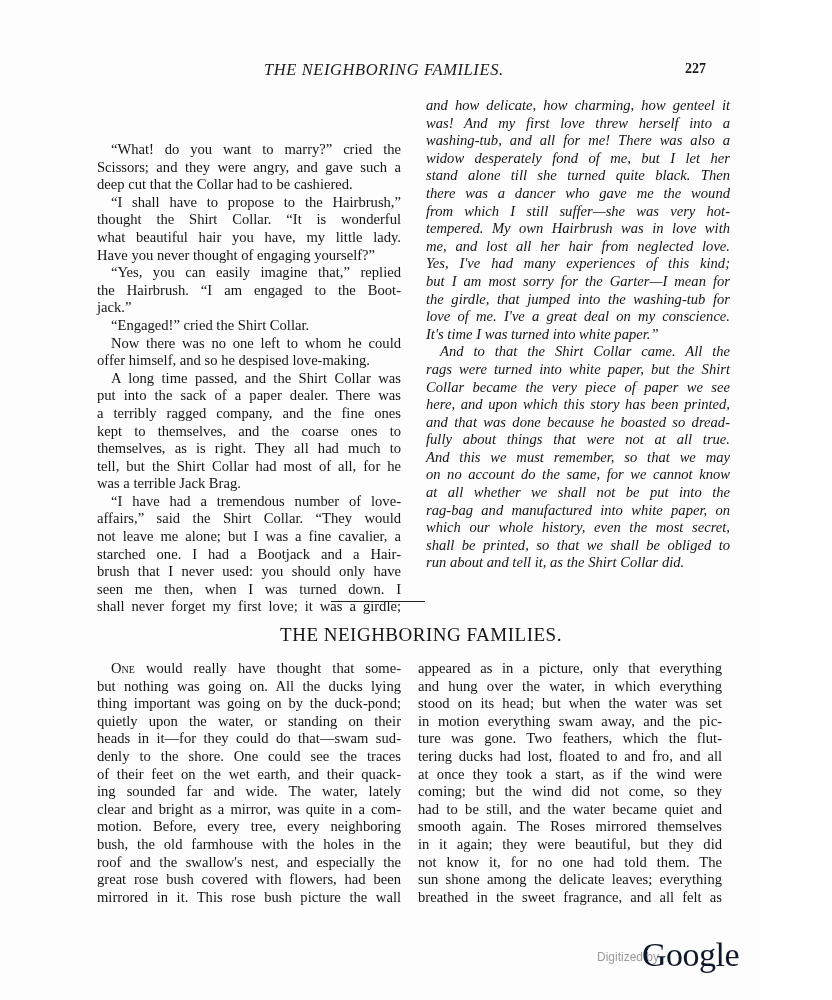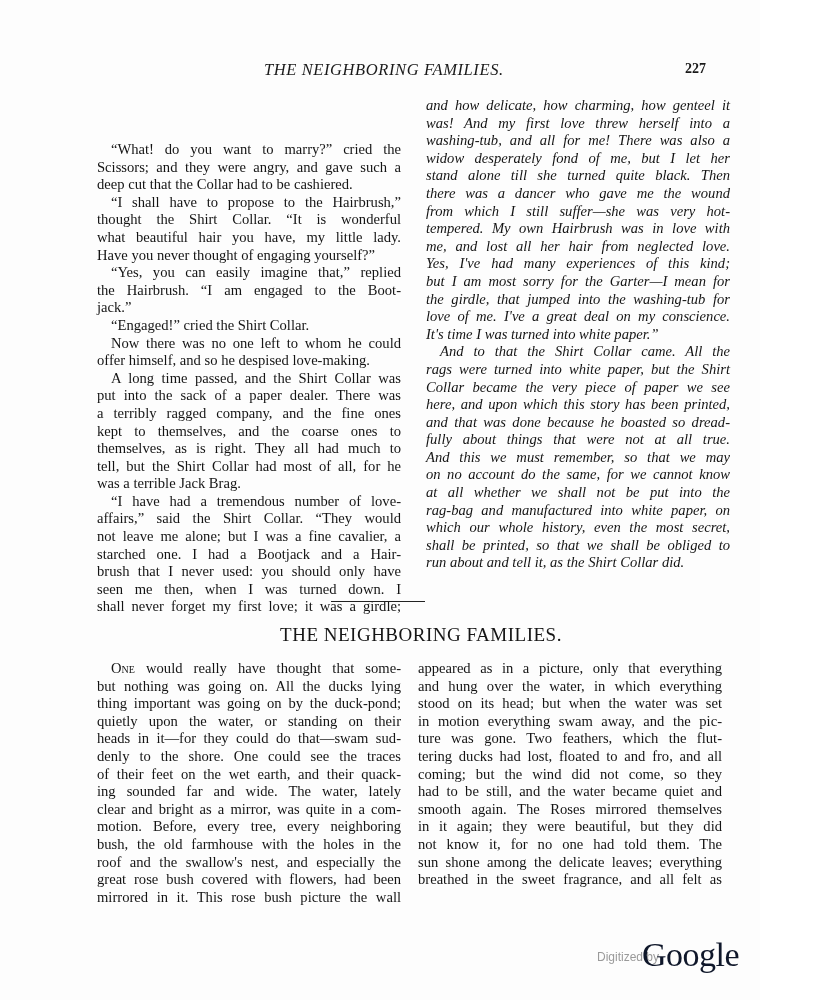--- a/index.html
+++ b/index.html
@@ -135,20 +135,21 @@
       </div>
   </div>
 
   <div class="col bot-right">
       <span class="ln">appeared as in a picture, only that everything</span>
       <span class="ln">and hung over the water, in which everything</span>
       <span class="ln">stood on its head; but when the water was set</span>
       <span class="ln">in motion everything swam away, and the pic-</span>
       <span class="ln">ture was gone. Two feathers, which the flut-</span>
       <span class="ln">tering ducks had lost, floated to and fro, and all</span>
+      <span class="ln">at once they took a start, as if the wind were</span>
       <span class="ln">coming; but the wind did not come, so they</span>
       <span class="ln">had to be still, and the water became quiet and</span>
       <span class="ln">smooth again. The Roses mirrored themselves</span>
       <span class="ln">in it again; they were beautiful, but they did</span>
       <span class="ln">not know it, for no one had told them. The</span>
       <span class="ln">sun shone among the delicate leaves; everything</span>
       <span class="ln">breathed in the sweet fragrance, and all felt as</span>
     </div>
 
   <span class="digitized">Digitized by</span>

